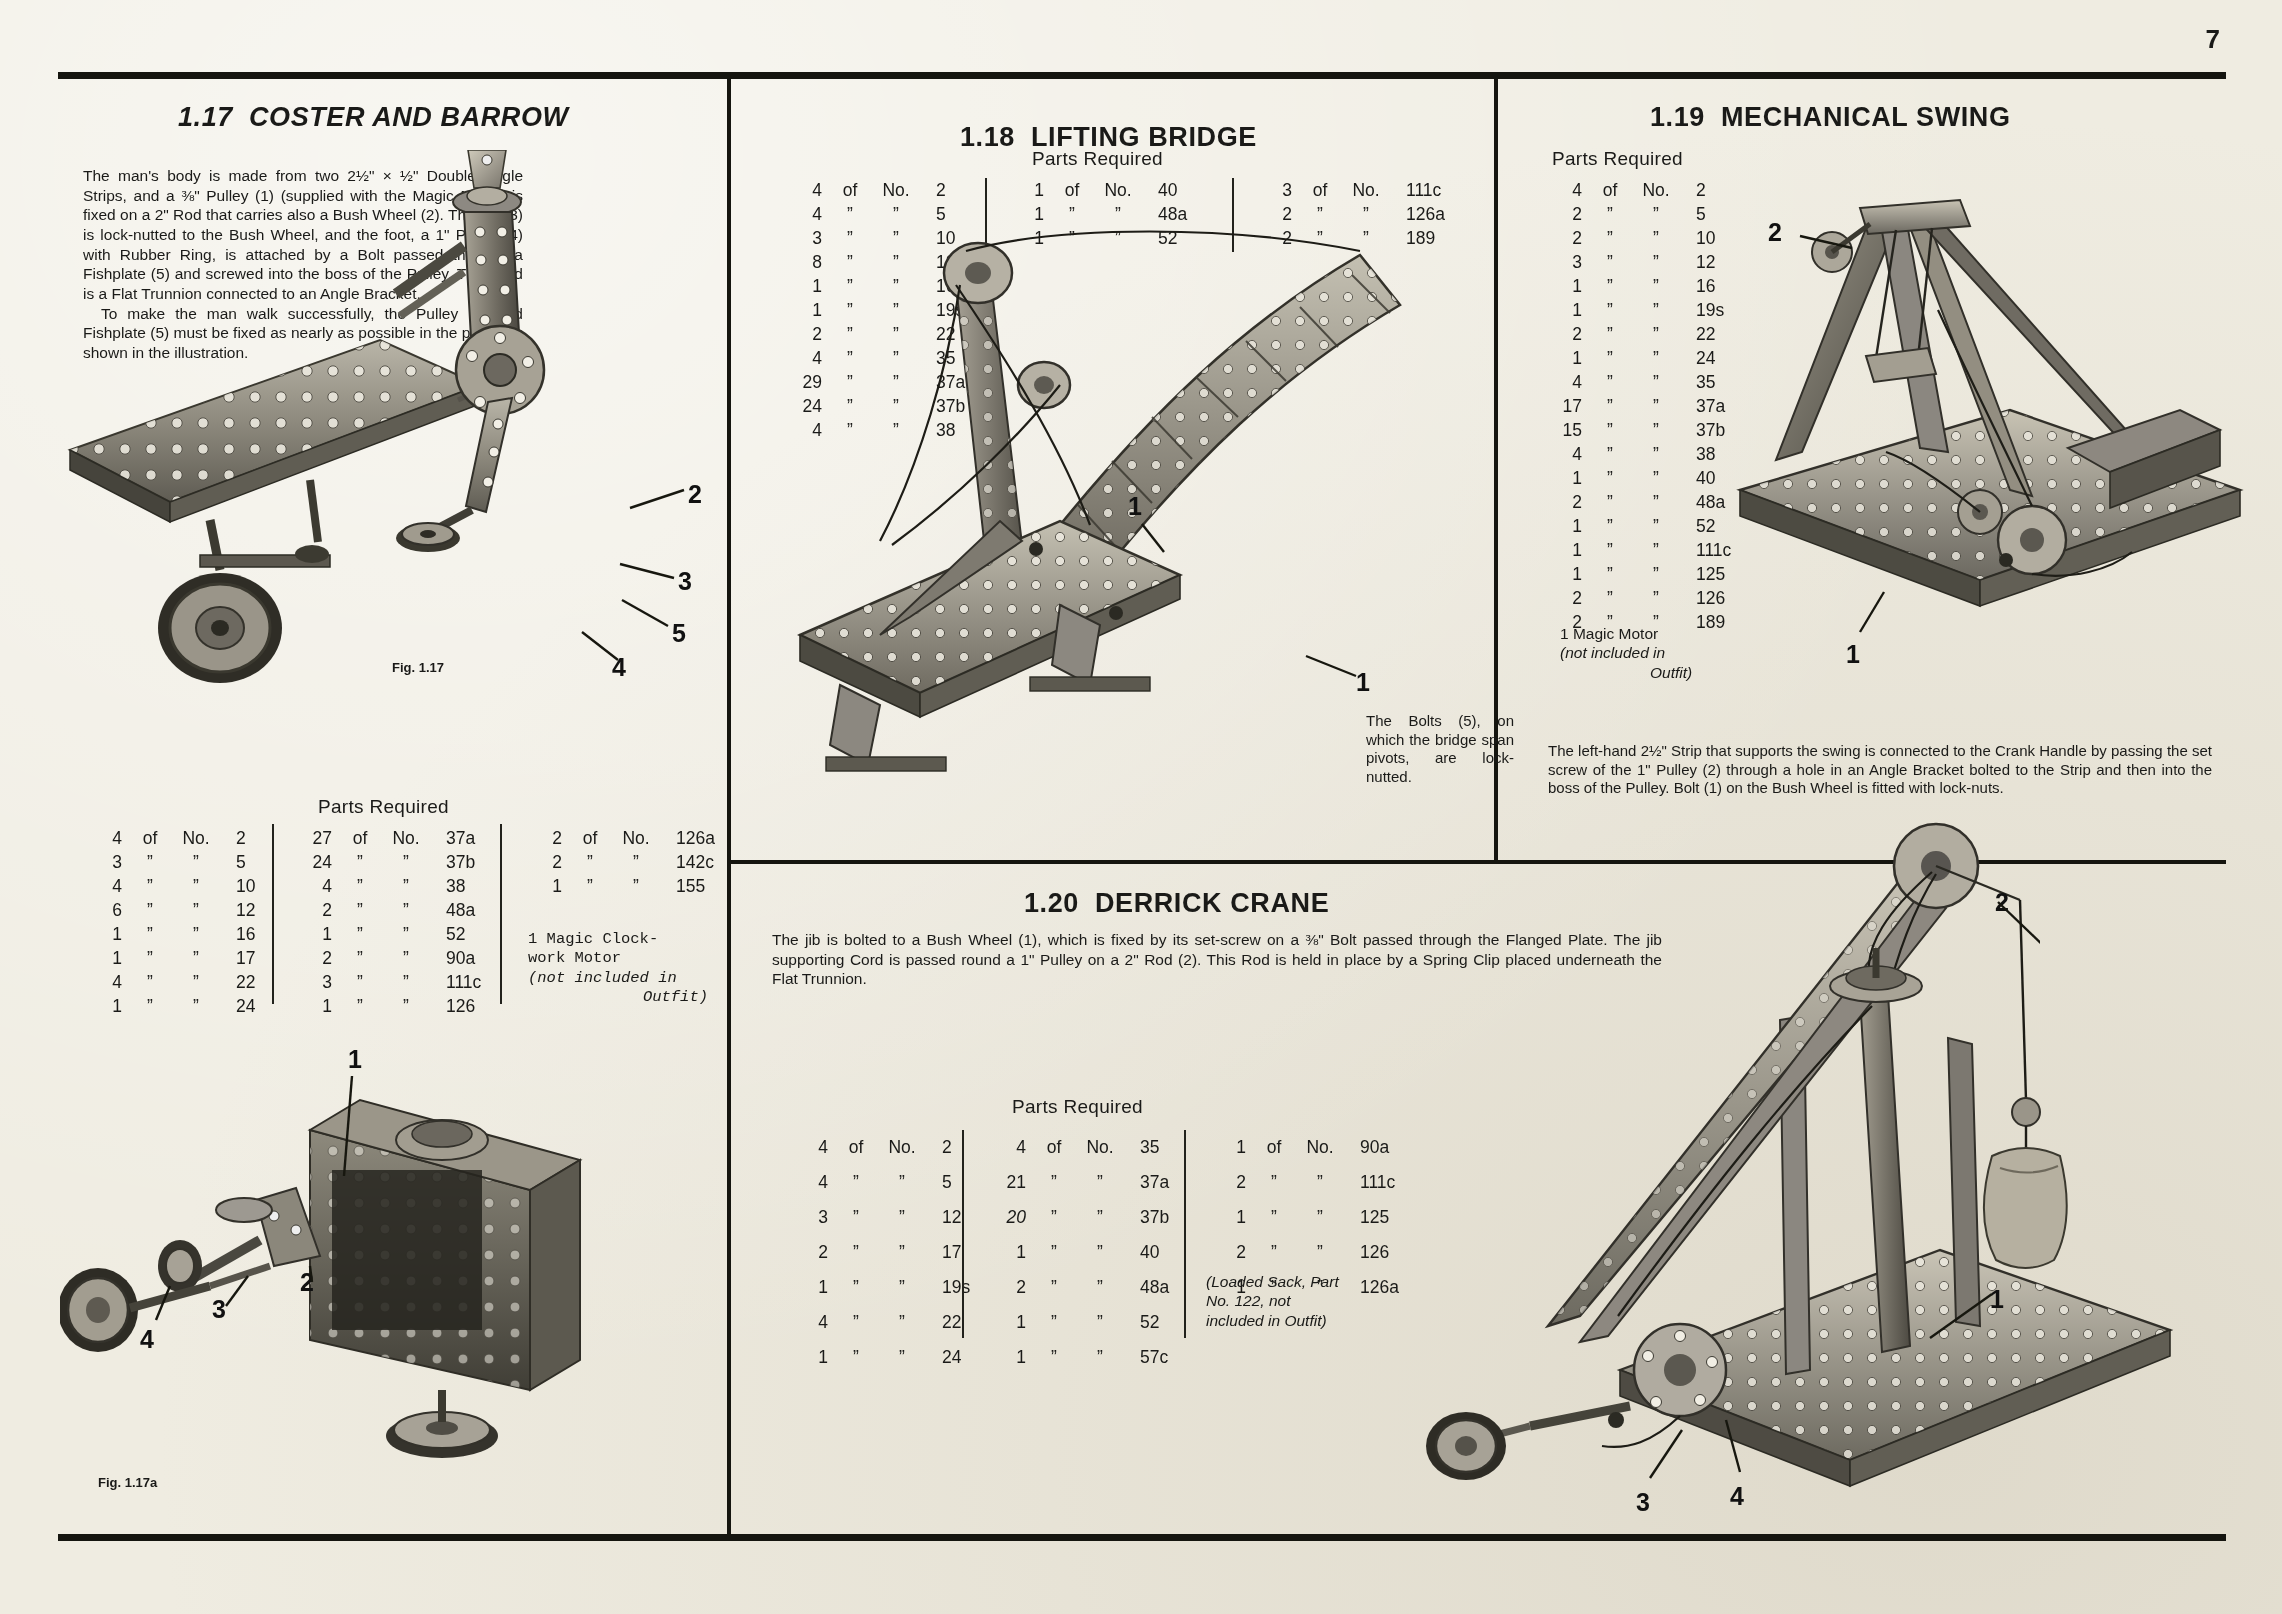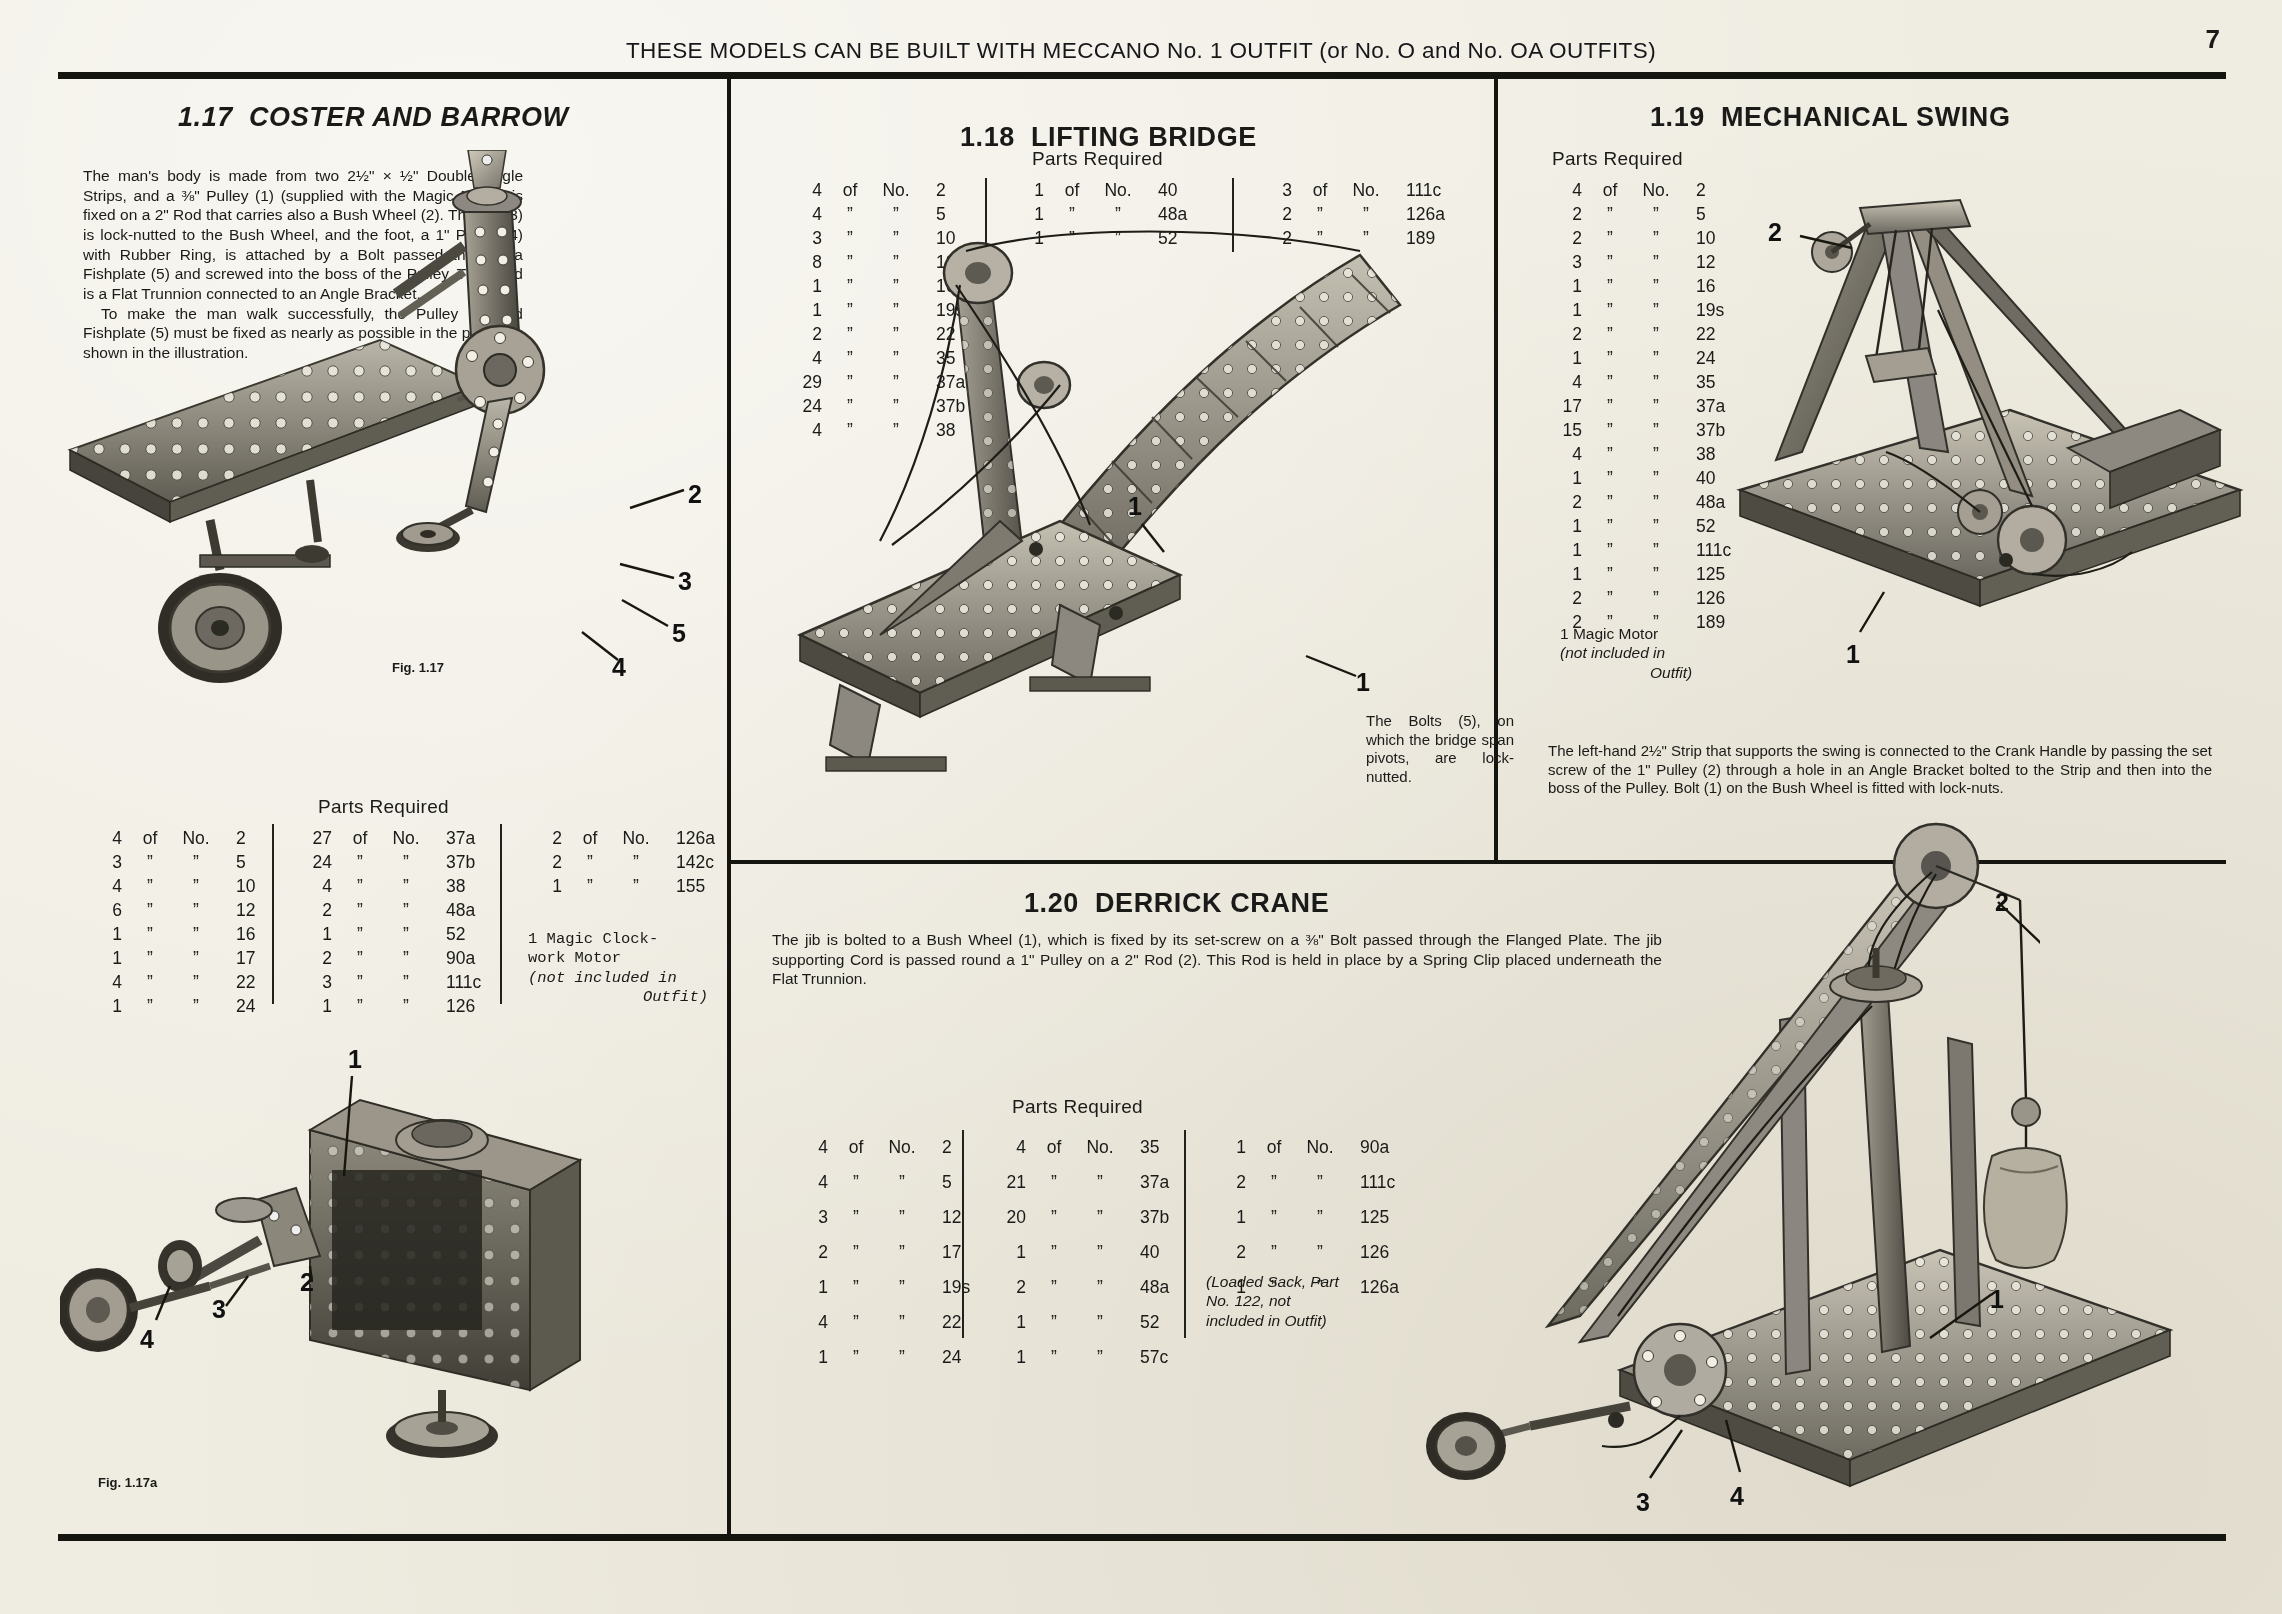--- a/index.html
+++ b/index.html
@@ -151,21 +151,20 @@
   }
   svg { display: block; }
   .illus { position: absolute; }
 </style>
 </head>
 <body>
 
 <div class="page">
   <div class="paper-tint"></div>
 
-  <div class="page-header">THESE MODELS CAN BE BUILT WITH MECCANO No. 1 OUTFIT (or No. O and No. OA OUTFITS)</div>
   <div class="page-number">7</div>
   <div class="rule-top"></div>
   <div class="rule-bottom"></div>
   <div class="v-div-1"></div>
   <div class="v-div-2"></div>
   <div class="h-div-1"></div>
 
   <div class="model-title" style="left:178px; top:102px;font-style:italic;">
     <span class="num">1.17</span><span>COSTER AND BARROW</span>
   </div>
@@ -940,21 +939,21 @@
           <td class="c-no">No.</td>
           <td class="c-part">35</td>
         </tr>
       <tr>
           <td class="c-qty" style="padding:7px 0;">21</td>
           <td class="c-of">”</td>
           <td class="c-no">”</td>
           <td class="c-part">37a</td>
         </tr>
       <tr>
-          <td class="c-qty" style="padding:7px 0;">20</td>
+          <td class="c-qty" style="padding:7px 0;font-style:italic;">20</td>
           <td class="c-of">”</td>
           <td class="c-no">”</td>
           <td class="c-part">37b</td>
         </tr>
       <tr>
           <td class="c-qty" style="padding:7px 0;">1</td>
           <td class="c-of">”</td>
           <td class="c-no">”</td>
           <td class="c-part">40</td>
         </tr>

